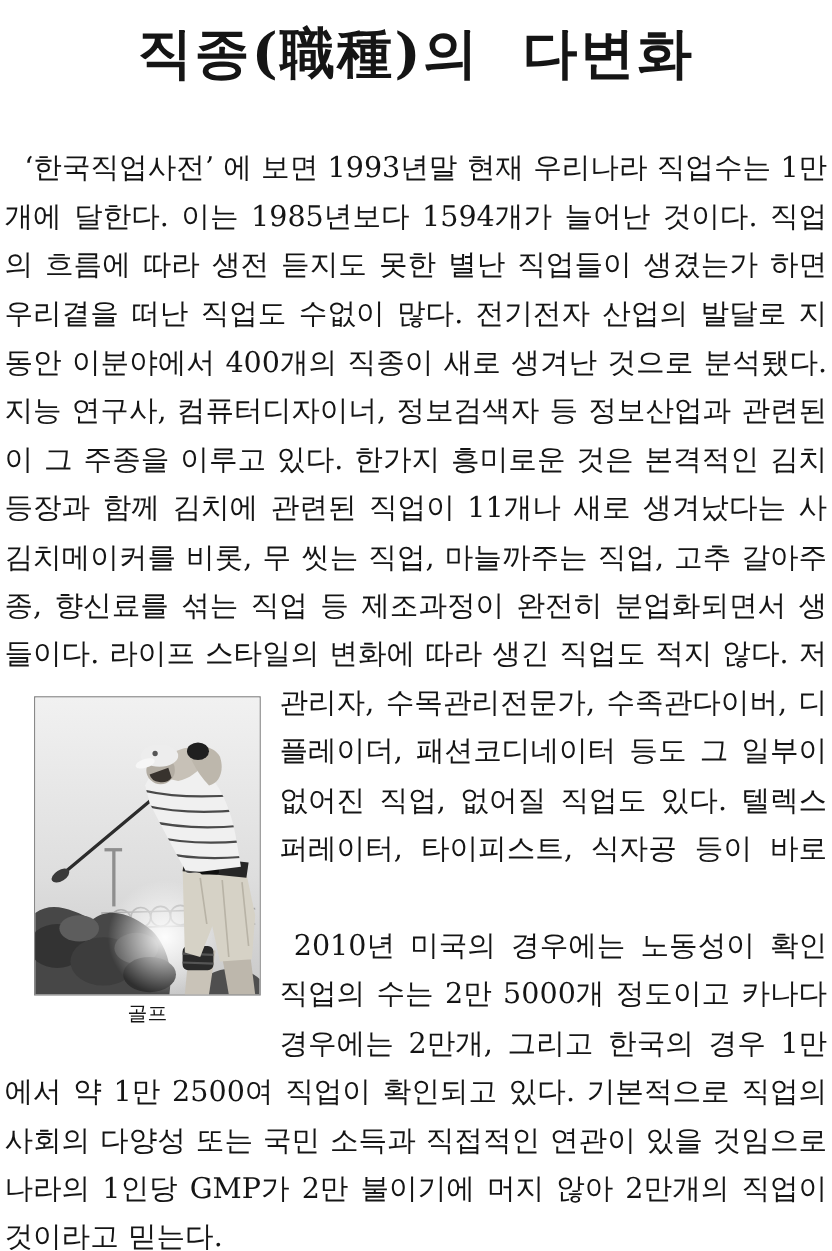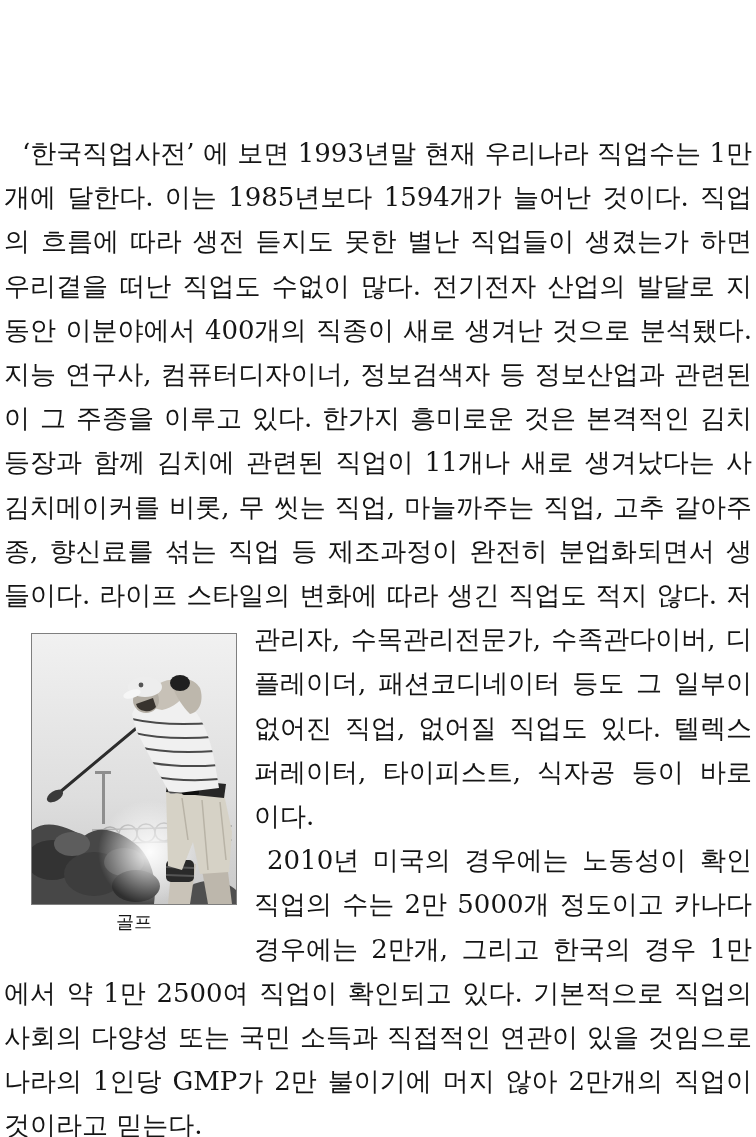--- a/index.html
+++ b/index.html
@@ -37,38 +37,38 @@
   .fig-caption{
     position:absolute;left:31px;top:908px;width:206px;height:28px;
     text-align:center;font-size:18px;line-height:28px;
   }
 </style>
 </head>
 <body>
 
 <div class="page">
 
+  <div class="doc-title">직종(職種)의  다변화</div>
 
   <div class="bl j ind1" style="top:131px">‘한국직업사전’ 에 보면 1993년말 현재 우리나라 직업수는 1만 2045</div>
   <div class="bl j" style="top:175px">개에 달한다. 이는 1985년보다 1594개가 늘어난 것이다. 직업은 시대</div>
   <div class="bl j" style="top:219px">의 흐름에 따라 생전 듣지도 못한 별난 직업들이 생겼는가 하면 조용히</div>
   <div class="bl j" style="top:264px">우리곁을 떠난 직업도 수없이 많다. 전기전자 산업의 발달로 지난 10년</div>
   <div class="bl j" style="top:308px">동안 이분야에서 400개의 직종이 새로 생겨난 것으로 분석됐다. 인공</div>
   <div class="bl j" style="top:352px">지능 연구사, 컴퓨터디자이너, 정보검색자 등 정보산업과 관련된 직종</div>
   <div class="bl j" style="top:396px">이 그 주종을 이루고 있다. 한가지 흥미로운 것은 본격적인 김치공장</div>
   <div class="bl j" style="top:440px">등장과 함께 김치에 관련된 직업이 11개나 새로 생겨났다는 사실이다.</div>
   <div class="bl j" style="top:485px">김치메이커를 비롯, 무 씻는 직업, 마늘까주는 직업, 고추 갈아주는 업</div>
   <div class="bl j" style="top:529px">종, 향신료를 섞는 직업 등 제조과정이 완전히 분업화되면서 생긴 직업</div>
   <div class="bl j" style="top:573px">들이다. 라이프 스타일의 변화에 따라 생긴 직업도 적지 않다. 저작권</div>
 
   <div class="bw j" style="top:617px">관리자, 수목관리전문가, 수족관다이버, 디스</div>
   <div class="bw j" style="top:661px">플레이더, 패션코디네이터 등도 그 일부이다.</div>
   <div class="bw j" style="top:706px">없어진 직업, 없어질 직업도 있다. 텔렉스 오</div>
   <div class="bw j" style="top:750px">퍼레이터, 타이피스트, 식자공 등이 바로 그것</div>
-  <div class="bw ta-left" style="top:794px">이다.</div>
   <div class="bw j ind2" style="top:838px">2010년 미국의 경우에는 노동성이 확인한</div>
   <div class="bw j" style="top:882px">직업의 수는 2만 5000개 정도이고 카나다의</div>
   <div class="bw j" style="top:927px">경우에는 2만개, 그리고 한국의 경우 1만종류</div>
 
   <div class="bl j" style="top:971px">에서 약 1만 2500여 직업이 확인되고 있다. 기본적으로 직업의 수는</div>
   <div class="bl j" style="top:1015px">사회의 다양성 또는 국민 소득과 직접적인 연관이 있을 것임으로 우리</div>
   <div class="bl j" style="top:1059px">나라의 1인당 GMP가 2만 불이기에 머지 않아 2만개의 직업이 생성할</div>
   <div class="bl ta-left" style="top:1103px">것이라고 믿는다.</div>
 
   <div class="figure">

